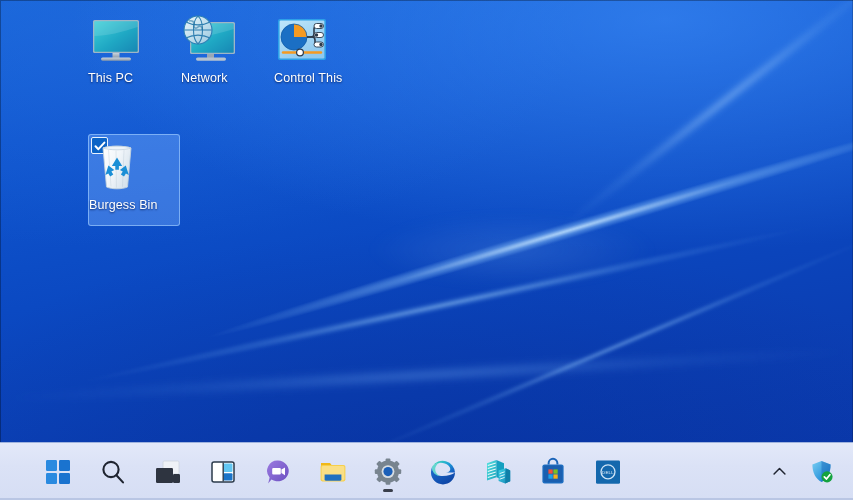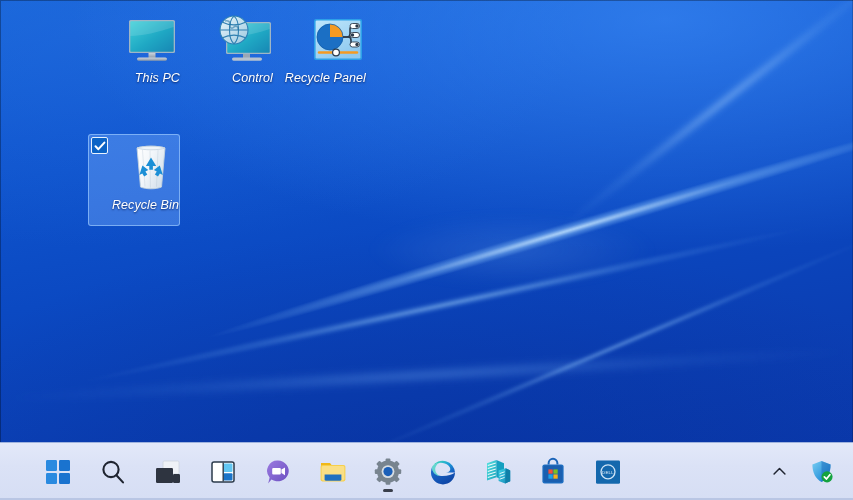--- a/index.html
+++ b/index.html
@@ -81,25 +81,24 @@
   
   #desktop-icons {
     position:absolute; left:88px; top:8px;
     display:grid;
     grid-template-columns: repeat(3, 92px);
     grid-auto-rows: 98px;
     column-gap:1px; row-gap:28px;
   }
   .desk-icon {
     width:92px; height:92px;
-    display:flex; flex-direction:column; align-items:flex-end;
+    display:flex; flex-direction:column; align-items:flex-start;
     padding-top:6px;
     border-radius:3px;
     position:relative;
-    font-style:italic;
   }
   .desk-icon.selected {
     background: rgba(120,175,255,0.40);
     border:1px solid rgba(160,205,255,0.65);
   }
   .glyph { width:56px; height:52px; position:relative; }
   .desk-label {
     margin-top:5px;
     color:#ffffff;
     font-size:12.5px;
@@ -216,21 +215,21 @@
           <rect x="26" y="39" width="7" height="5" fill="#9aa7b5"></rect>
           <rect x="15" y="43.5" width="30" height="3.2" rx="1.6" fill="#b6c2cf"></rect>
           <rect x="9" y="8" width="45" height="32" rx="1.6" fill="#9fb6c6"></rect>
           <rect x="10.3" y="9.3" width="42.4" height="29.4" rx="0.8" fill="url(#scr2)"></rect>
           <path d="M10.3 9.3 L52.7 9.3 L52.7 15 C38 20 21 23 10.3 23 Z" fill="rgba(255,255,255,0.13)"></path>
           <circle cx="17" cy="16" r="14" fill="url(#globeg)" stroke="#2b7fb5" stroke-width="1.1"></circle>
           <path d="M3.2 16 h27.6 M17 2.2 c6 5 6 22.6 0 27.6 M17 2.2 c-6 5 -6 22.6 0 27.6 M5.5 8.2 c7 3.6 16 3.6 23 0 M5.5 23.8 c7 -3.6 16 -3.6 23 0" fill="none" stroke="#2f7fb0" stroke-width="1.1"></path>
           <path d="M8 7 c3 -1 6 1 5 4 c-1 3 2 4 4 2 c2 -2 5 0 4 3" fill="none" stroke="#1f6f9e" stroke-width="1.6" opacity="0.55"></path>
         </svg>
       </div>
-      <div class="desk-label">Control</div>
+      <div class="desk-label">Network</div>
     </div>
 
     <div class="desk-icon">
       <div class="glyph">
         <svg viewBox="0 0 56 52" width="56" height="52">
           <defs>
             <linearGradient id="cpbg" x1="0" y1="0" x2="0.6" y2="1">
               <stop offset="0" stop-color="#bfe6fb"></stop>
                 <stop offset="1" stop-color="#8fc9ef"></stop>
             </linearGradient>
@@ -249,21 +248,21 @@
           <circle cx="47" cy="12" r="1.7" fill="#2b3a4b"></circle>
           <rect x="40" y="18.5" width="9.5" height="5" rx="2.5" fill="#ffffff" stroke="#2b3a4b" stroke-width="0.9"></rect>
           <circle cx="42.5" cy="21" r="1.7" fill="#2b3a4b"></circle>
           <rect x="40" y="28" width="9.5" height="5" rx="2.5" fill="#ffffff" stroke="#2b3a4b" stroke-width="0.9"></rect>
           <circle cx="47" cy="30.5" r="1.7" fill="#2b3a4b"></circle>
 
           <line x1="9" y1="38.5" x2="47" y2="38.5" stroke="#f59a22" stroke-width="2.4" stroke-linecap="round"></line>
           <circle cx="26" cy="38.5" r="3.4" fill="#ffffff" stroke="#2b3a4b" stroke-width="1.2"></circle>
         </svg>
       </div>
-      <div class="desk-label">Recycle Panel</div>
+      <div class="desk-label">Control This</div>
     </div>
 
 
     <div class="desk-icon selected">
       <div class="sel-check">
         <svg viewBox="0 0 12 12">
           <path d="M1.5 6.2 L4.4 9.2 L10.4 2.6" fill="none" stroke="#ffffff" stroke-width="2" stroke-linecap="round" stroke-linejoin="round"></path>
         </svg>
       </div>
       <div class="glyph">
@@ -283,21 +282,21 @@
               <path d="M35 9 L33.5 45.8"></path>
           </g>
 
           <g fill="#1b8fd6">
             <path d="M28 16.5 l5.2 8.6 l-3.3 0 l0 3.6 l-3.6 0 l0 -3.6 l-3.4 0 Z"></path>
             <path d="M36.8 24.4 l3.0 9.6 l-2.9 -1.6 l-1.9 3.1 l-3.1 -1.9 l1.9 -3.1 l-2.9 -1.6 Z"></path>
             <path d="M19.4 24.4 l-3.0 9.6 l2.9 -1.6 l1.9 3.1 l3.1 -1.9 l-1.9 -3.1 l2.9 -1.6 Z"></path>
           </g>
         </svg>
       </div>
-      <div class="desk-label">Recycle Bin</div>
+      <div class="desk-label">Burgess Bin</div>
     </div>
 
   </div>
 
   <div id="taskbar">
 
     <div id="tb-center">
 
       <div class="tb-btn">
         <div class="tb-ico">

